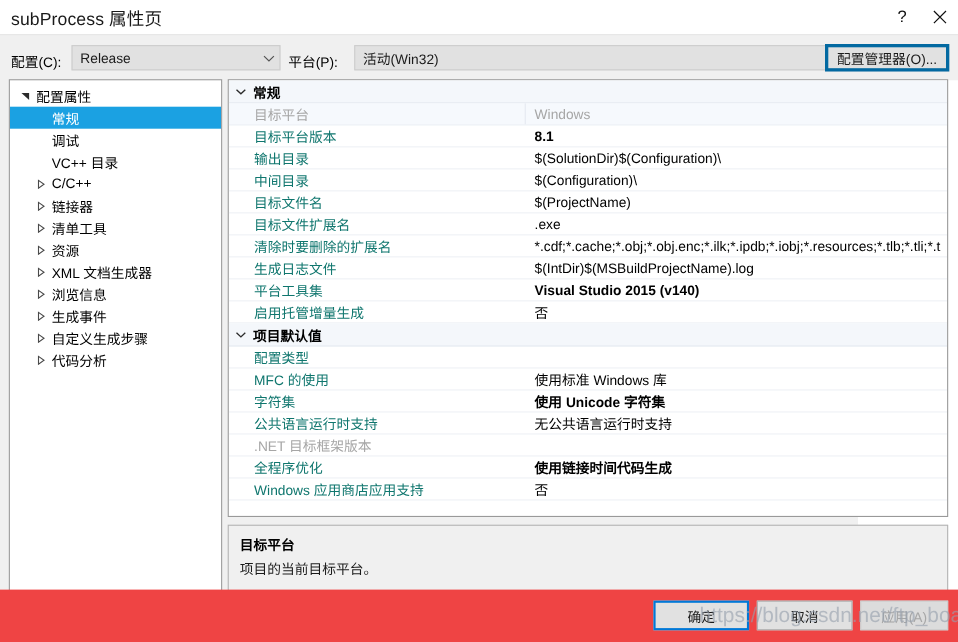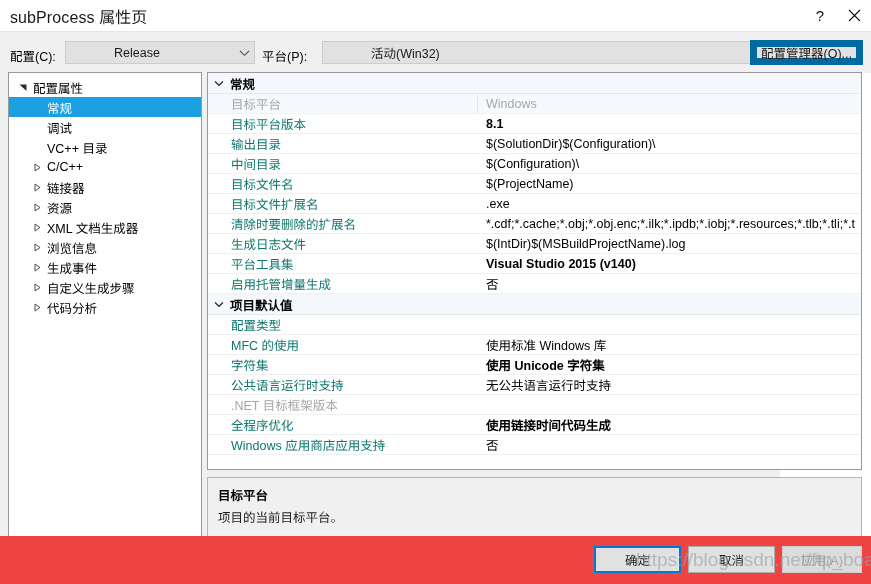--- a/index.html
+++ b/index.html
@@ -63,21 +63,20 @@
   .combo {
     position: absolute;
     top: 9px;
     height: 23px;
     background: #e1e1e1;
     border: 1px solid #cccccc;
     box-sizing: border-box;
     display: flex;
     align-items: center;
     cursor: default;
-    padding-left: 41px;
   }
   .combo .combo-val {
     flex: 1 1 auto;
     padding-left: 7px;
     font-size: 12.5px;
     color: #1a1a1a;
     white-space: nowrap;
     overflow: hidden;
   }
   .combo .combo-arrow {
@@ -89,21 +88,21 @@
   #combo-config { left: 65px; width: 190px; }
   #combo-platform { left: 322px; width: 468px; }
   #lbl-config { left: 10px; }
   #lbl-platform { left: 262px; }
 
   #btn-cfgmgr {
     position: absolute;
     left: 750px; top: 8px;
     width: 113px; height: 25px;
     background: #e1e1e1;
-    border: 7px solid #0369a1;
+    border: 3px solid #0369a1;
     box-sizing: border-box;
     font-size: 12.5px;
     color: #1a1a1a;
     display: flex;
     align-items: center;
     justify-content: center;
     cursor: default;
     font-family: inherit;
     padding: 0;
   }
@@ -367,20 +366,29 @@
         </span>
         <span class="tree-label">链接器</span>
       </div>
       <div class="tree-item">
         <span style="display: inline-block; flex: 0 0 20px;"></span>
         <span class="tw">
           <svg width="9" height="9" viewBox="0 0 9 9">
             <path d="M2 1 L7 4.5 L2 8 Z" fill="none" stroke="#4a4a4a" stroke-width="1"></path>
           </svg>
         </span>
+        <span class="tree-label">清单工具</span>
+      </div>
+      <div class="tree-item">
+        <span style="display: inline-block; flex: 0 0 20px;"></span>
+        <span class="tw">
+          <svg width="9" height="9" viewBox="0 0 9 9">
+            <path d="M2 1 L7 4.5 L2 8 Z" fill="none" stroke="#4a4a4a" stroke-width="1"></path>
+          </svg>
+        </span>
         <span class="tree-label">资源</span>
       </div>
       <div class="tree-item">
         <span style="display: inline-block; flex: 0 0 20px;"></span>
         <span class="tw">
           <svg width="9" height="9" viewBox="0 0 9 9">
             <path d="M2 1 L7 4.5 L2 8 Z" fill="none" stroke="#4a4a4a" stroke-width="1"></path>
           </svg>
         </span>
         <span class="tree-label">XML 文档生成器</span>

